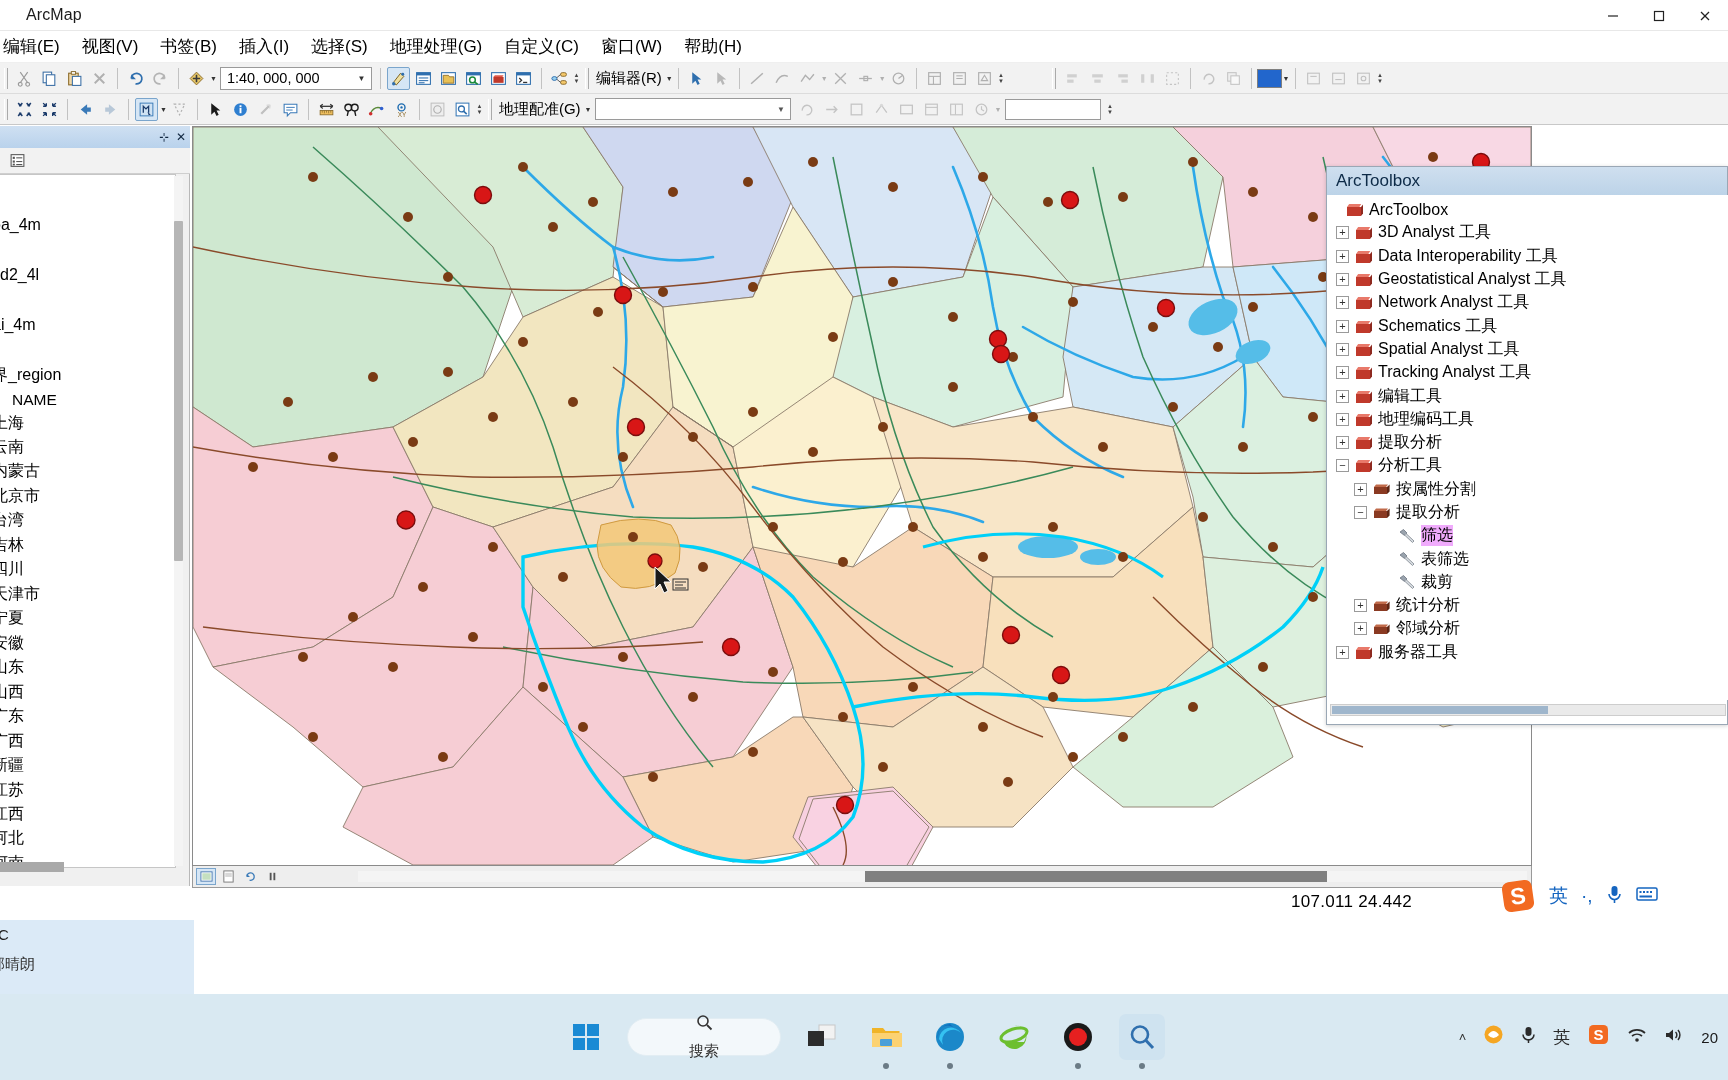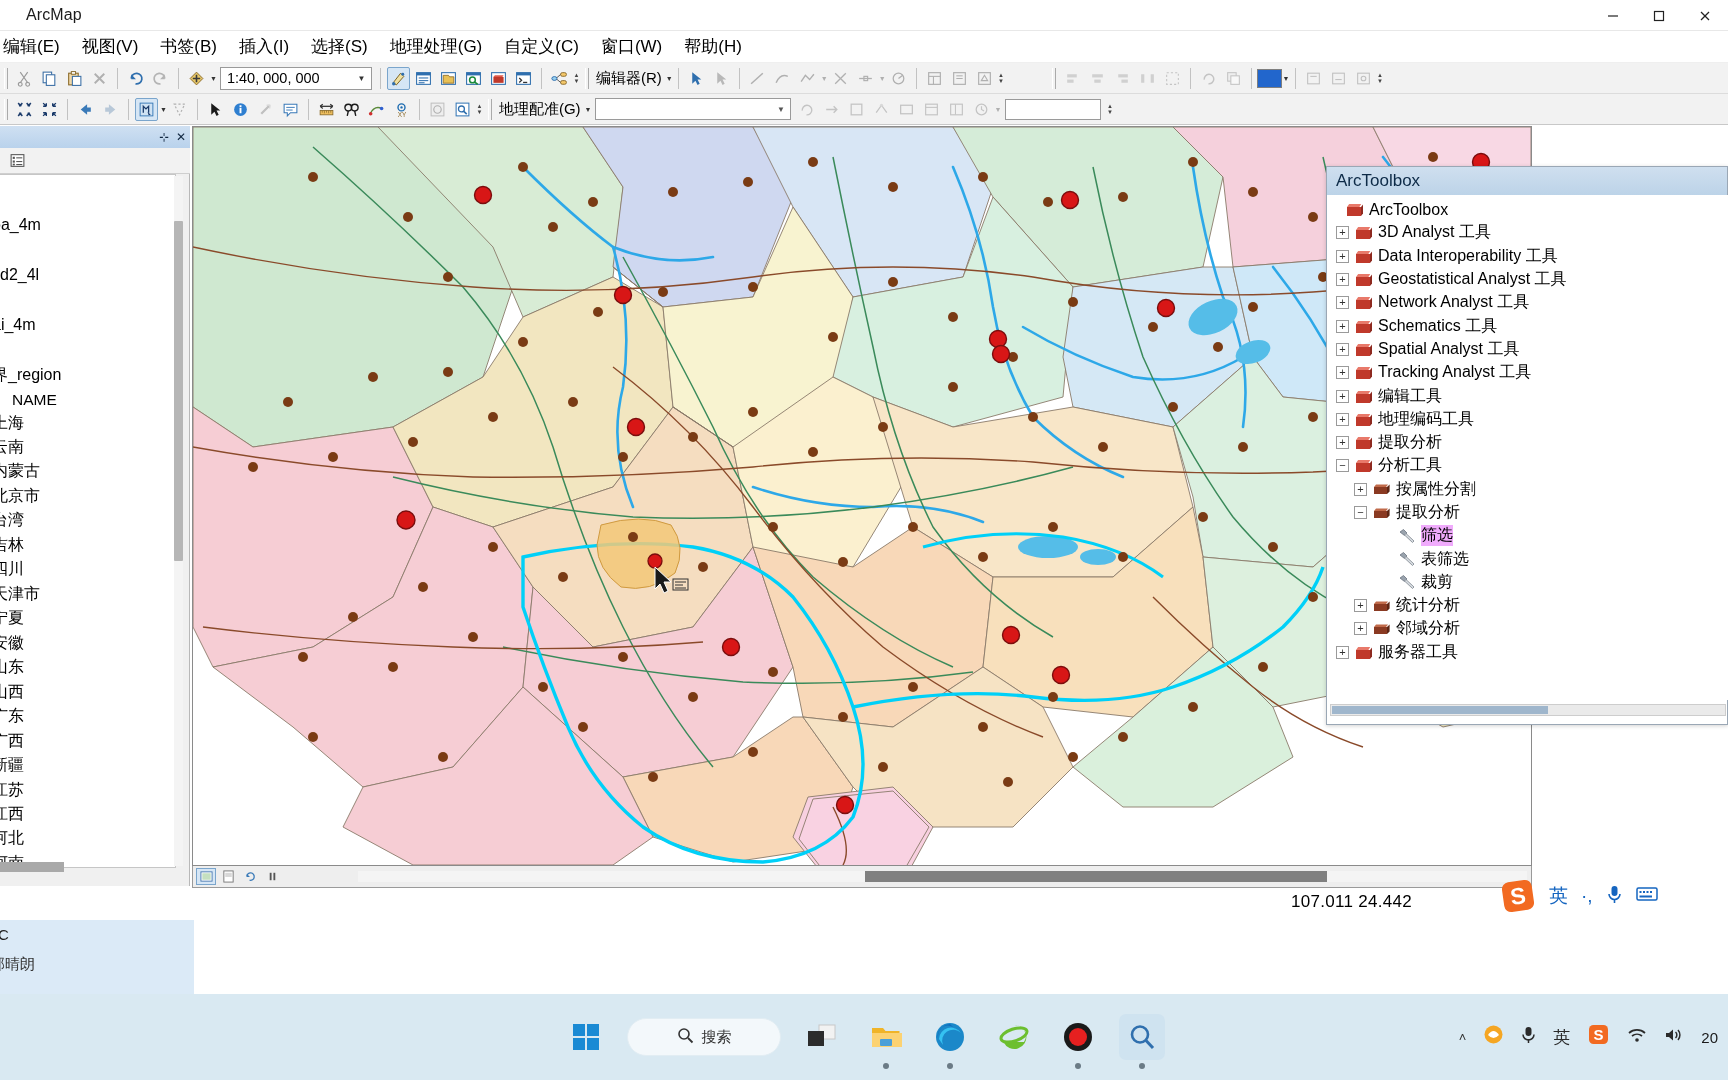--- a/index.html
+++ b/index.html
@@ -200,21 +200,21 @@
     position:absolute; left:0; top:0; width:1728px; height:86px;
     display:flex; align-items:center; justify-content:center; gap:18px;
   }
   .tk{ width:46px; height:46px; display:flex; align-items:center; justify-content:center;
        position:relative;}
   .tk .dot{ position:absolute; bottom:-9px; left:50%; transform:translateX(-50%);
             width:6px;height:6px;border-radius:50%;background:#6b7b86;}
   #searchpill{
     width:154px; height:38px; background:#f3f8fb; border-radius:19px;
     display:flex; align-items:center; justify-content:center; gap:8px;
-    font-size:15px; color:#333; border:1px solid #e2edf3;
+    font-size:15px; color:#333; border:1px solid #e2edf3;flex-direction:column;
   }
   #tray{
     position:absolute; right:10px; top:0; height:86px; display:flex; align-items:center; gap:17px;
   }
   .tray-ic{ font-size:17px; color:#2b2b2b; }
   #clock{ font-size:15px; color:#1a1a1a; }
   #upchev{ font-size:13px; color:#333; }
 </style>
 </head>
 <body>

